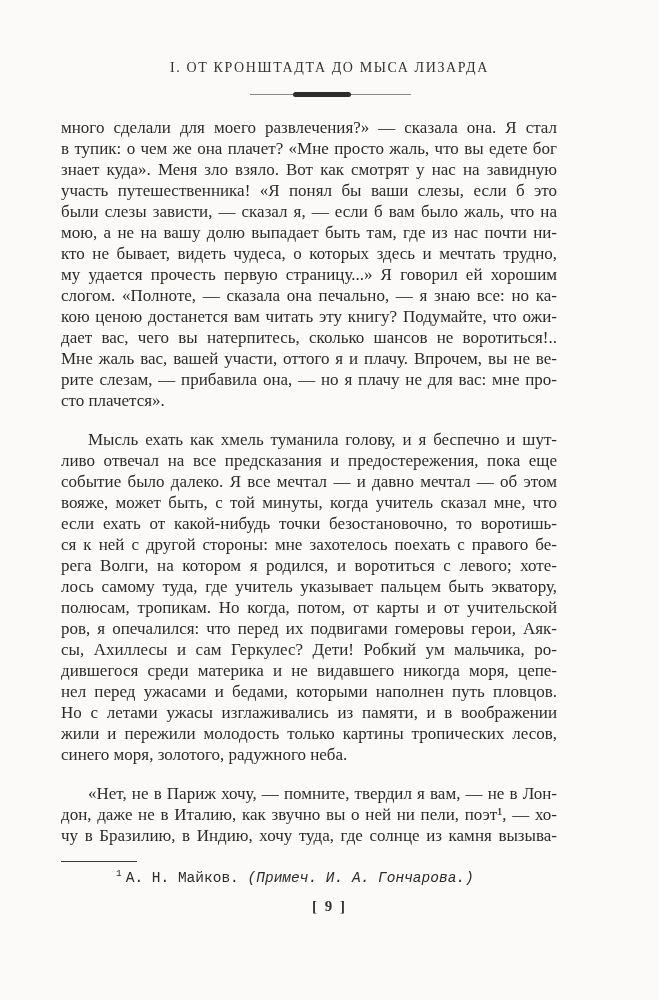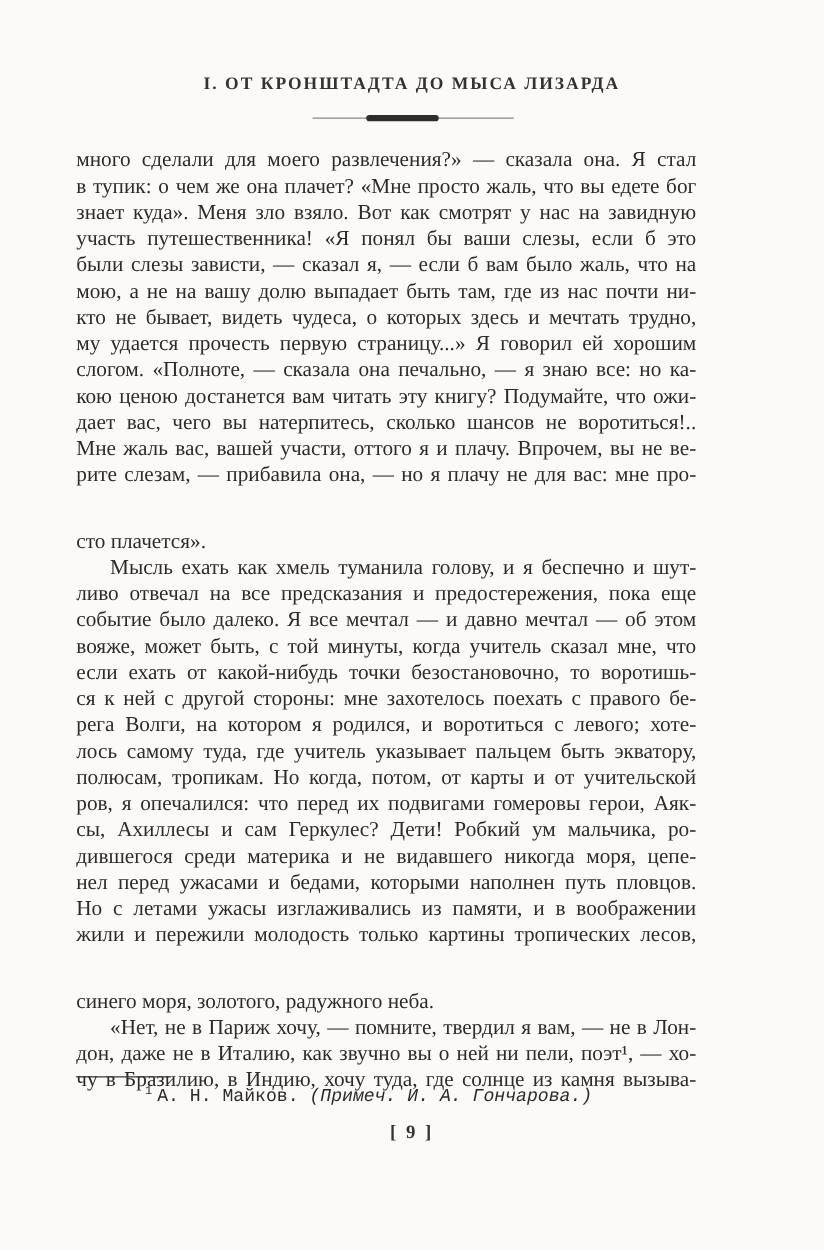--- a/index.html
+++ b/index.html
@@ -11,21 +11,21 @@
     position: relative;
     overflow: hidden;
   }
   .page { position: absolute; inset: 0; }
 
   .running-head {
     position: absolute;
     top: 60px; left: 0; width: 659px;
     text-align: center;
     font-size: 14px;
-    font-weight: 700;
+    font-weight: 400;
     letter-spacing: 1.6px;
     color: #35322f;
   }
 
   .divider {
     position: absolute;
     top: 90px; left: 250px;
     width: 161px; height: 9px;
   }
   .divider-line {
@@ -46,22 +46,22 @@
     top: 117px; left: 61px;
     width: 496px;
     font-size: 17px;
     line-height: 21px;
   }
   .line {
     text-align: justify;
     text-align-last: justify;
     white-space: normal;
   }
-  .line.last { text-align-last: left; margin-top: 32px; }
-  .line.indent { text-indent: 27px; }
+  .line.last { text-align-last: left; }
+  .line.indent { text-indent: 27px; margin-top: 18px; }
 
   .footnote-rule {
     position: absolute;
     top: 861px; left: 61px;
     width: 76px; height: 1px;
     background: #3a3734;
   }
   .footnote {
     position: absolute;
     top: 869px; left: 78px;

